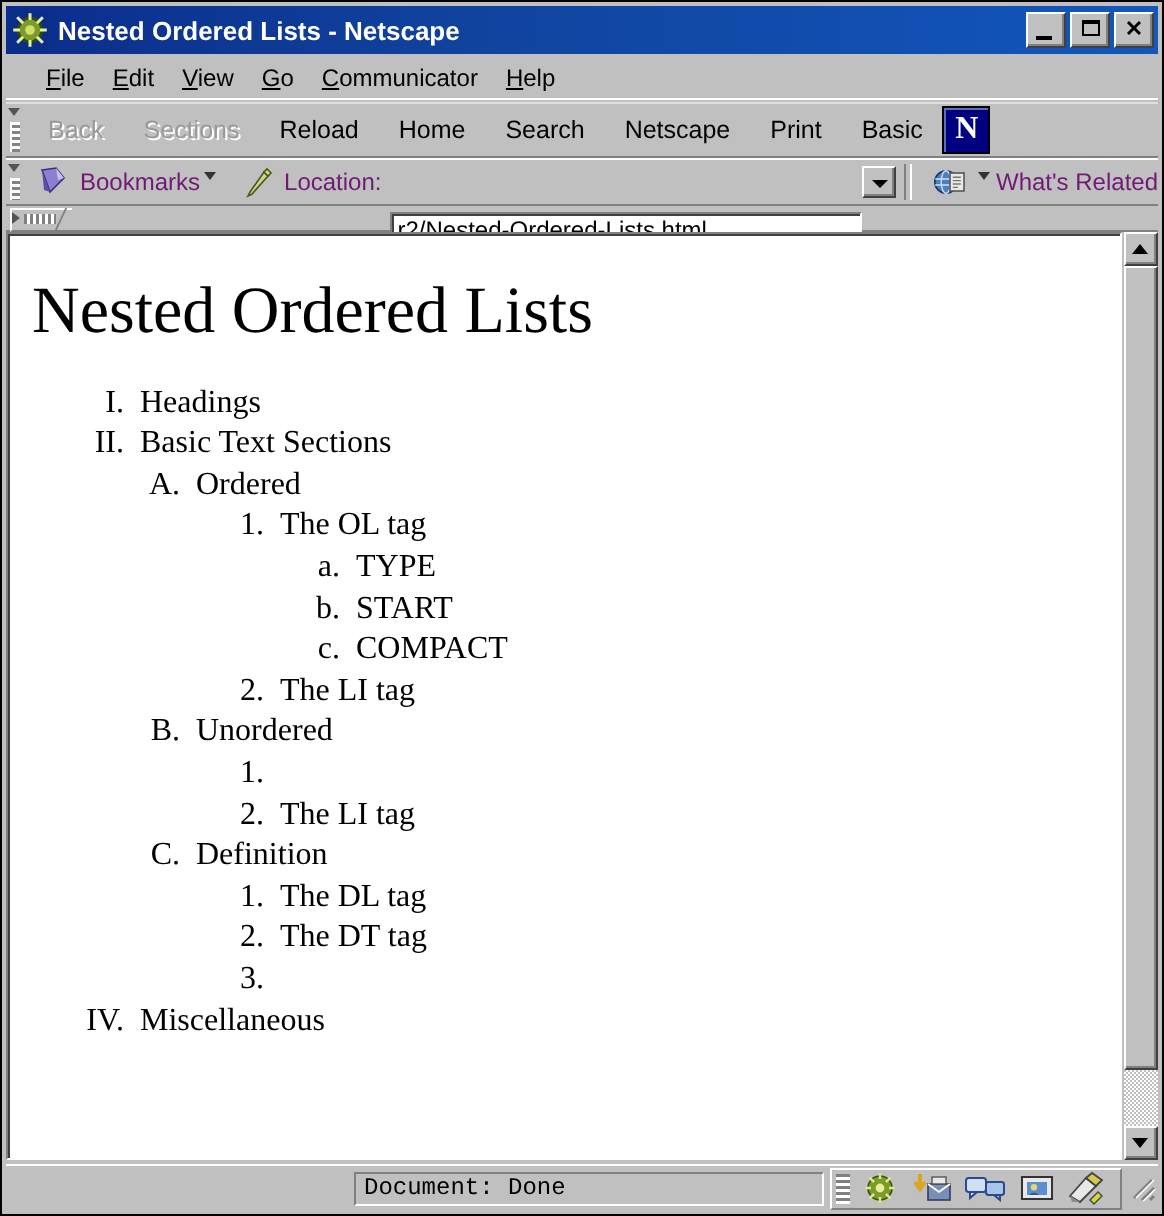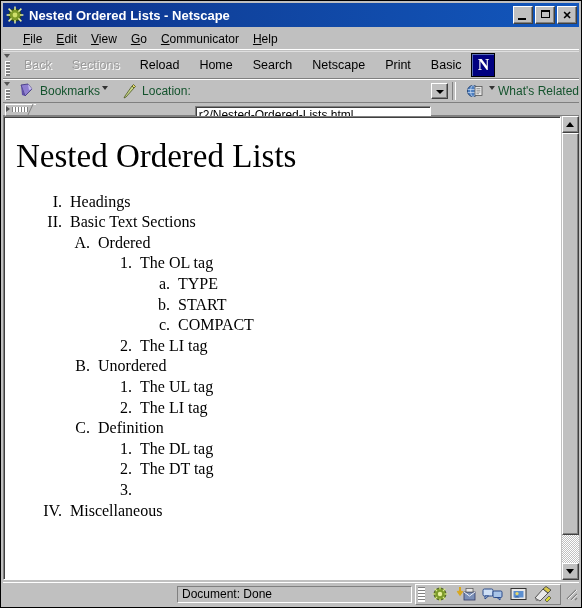--- a/index.html
+++ b/index.html
@@ -193,21 +193,21 @@
     font-family: "Liberation Serif", serif;
     font-weight: bold;
     font-size: 16px;
     display: flex;
     align-items: center;
     justify-content: center;
   }
 
   .tb-label {
     font-size: 12px;
-    color: #14532d;
+    color: #701a75;
     white-space: nowrap;
     cursor: default;
     text-align: center;
   }
   .bm-icon {
     width: 19px;
     height: 16px;
     flex: 0 0 19px;
     position: relative;
     margin: 0 3px 0 4px;
@@ -517,20 +517,21 @@
     display: flex;
     align-items: center;
     min-width: 0;
   }
   .status-text-box span {
     font-size: 12px;
     color: #000;
     padding-left: 4px;
     white-space: nowrap;
     overflow: hidden;
+    font-family: Liberation Mono, monospace;
   }
   .compbar {
     flex: 0 0 auto;
     height: 21px;
     display: flex;
     align-items: center;
     border-top: 1px solid #ffffff;
     border-left: 1px solid #ffffff;
     border-right: 1px solid #808080;
     border-bottom: 1px solid #808080;
@@ -738,21 +739,20 @@
 
               <li>
                 <div class="row">
                   <span class="marker">B.</span>
                   <span class="itemtext">Unordered</span>
                 </div>
                 <ol class="lvl lvl3">
                   <li>
                     <div class="row">
                       <span class="marker">1.</span>
-                      <span class="itemtext">The UL tag</span>
                     </div>
                   </li>
                   <li>
                     <div class="row">
                       <span class="marker">2.</span>
                       <span class="itemtext">The LI tag</span>
                     </div>
                   </li>
                 </ol>
               </li>

